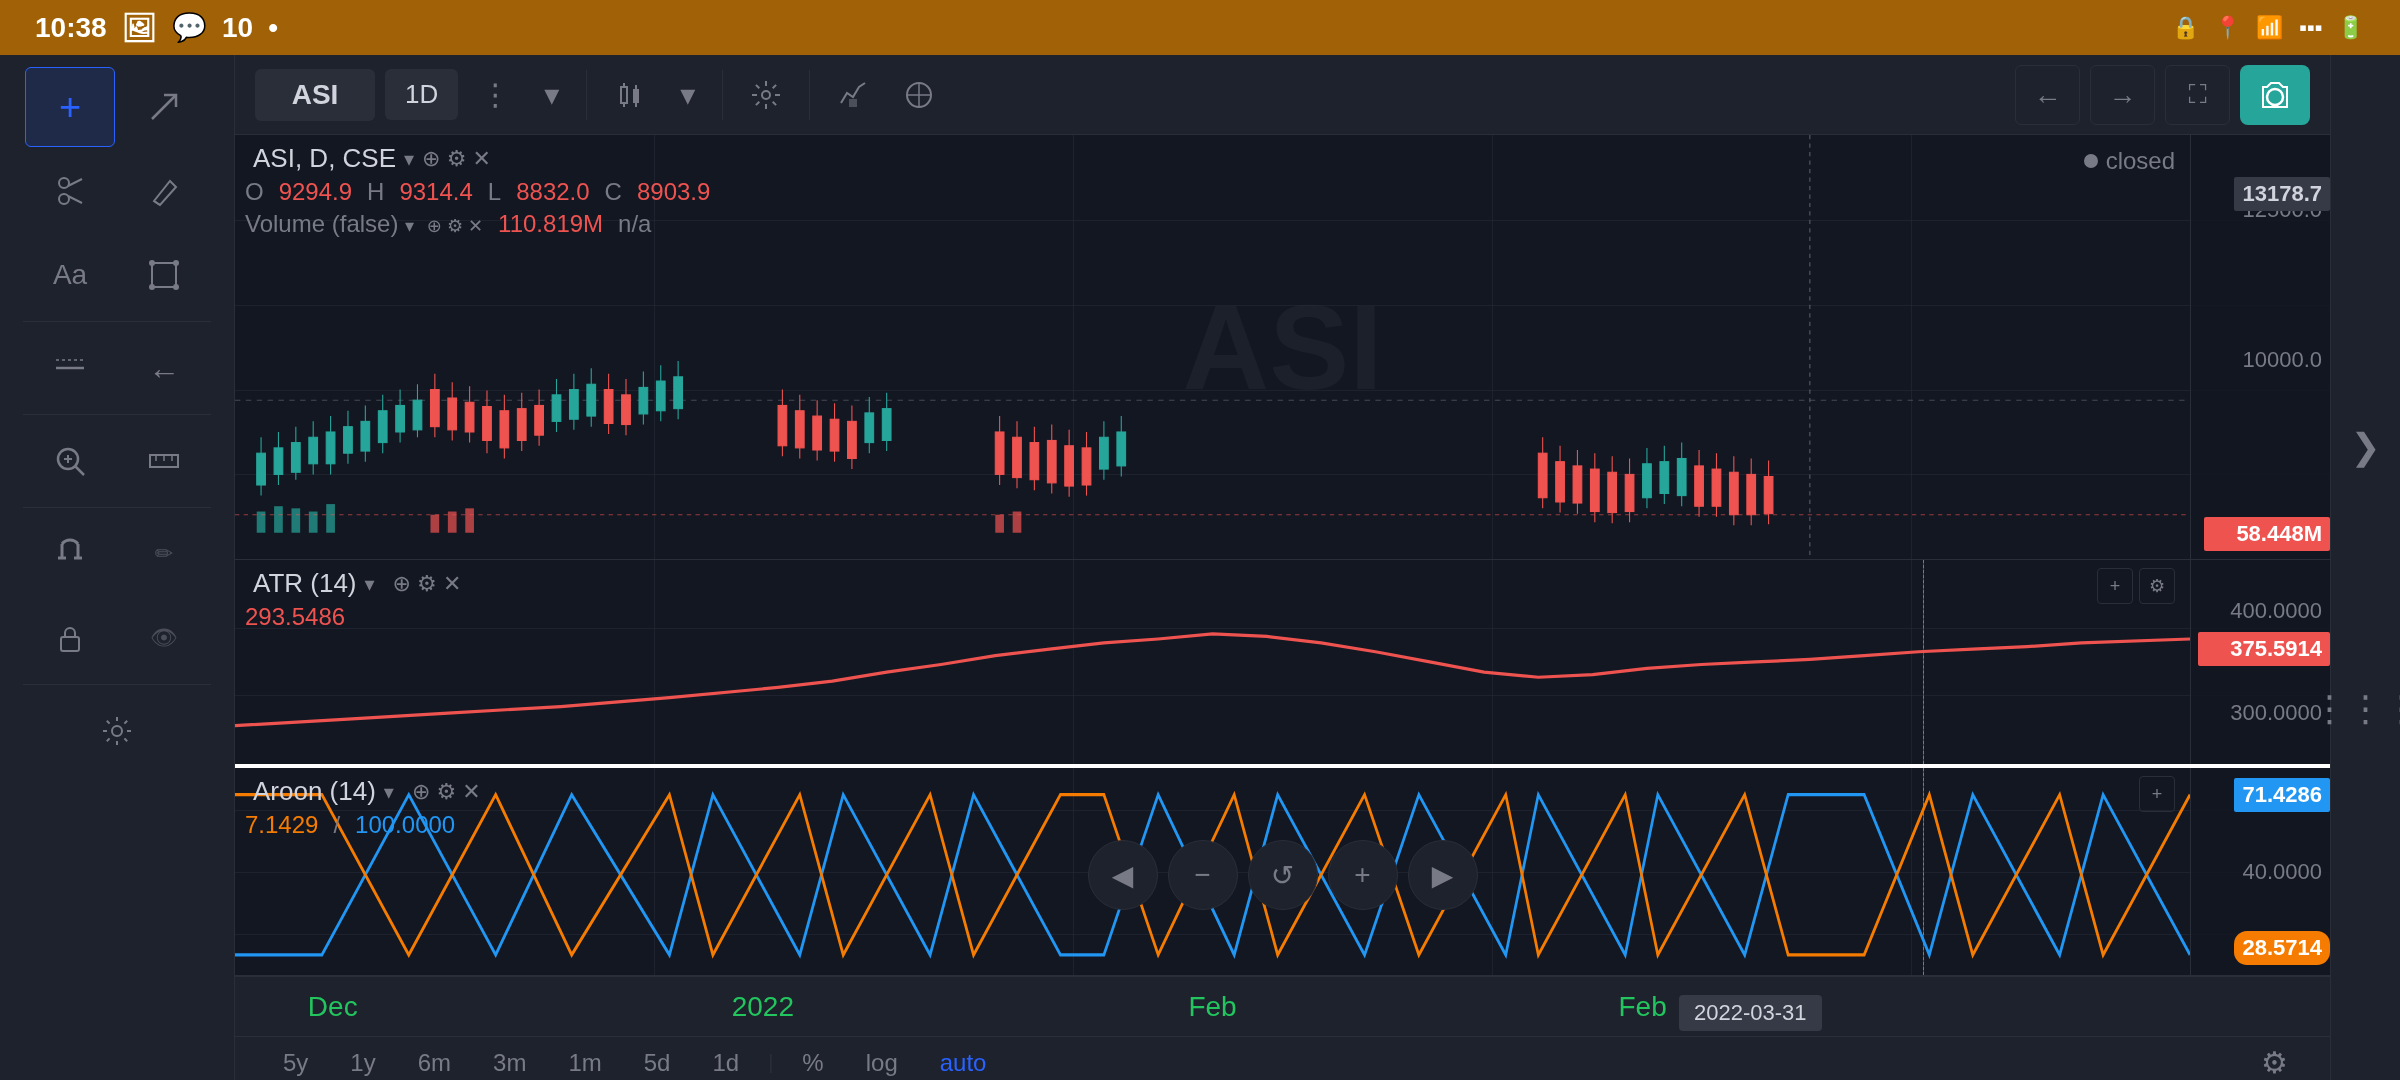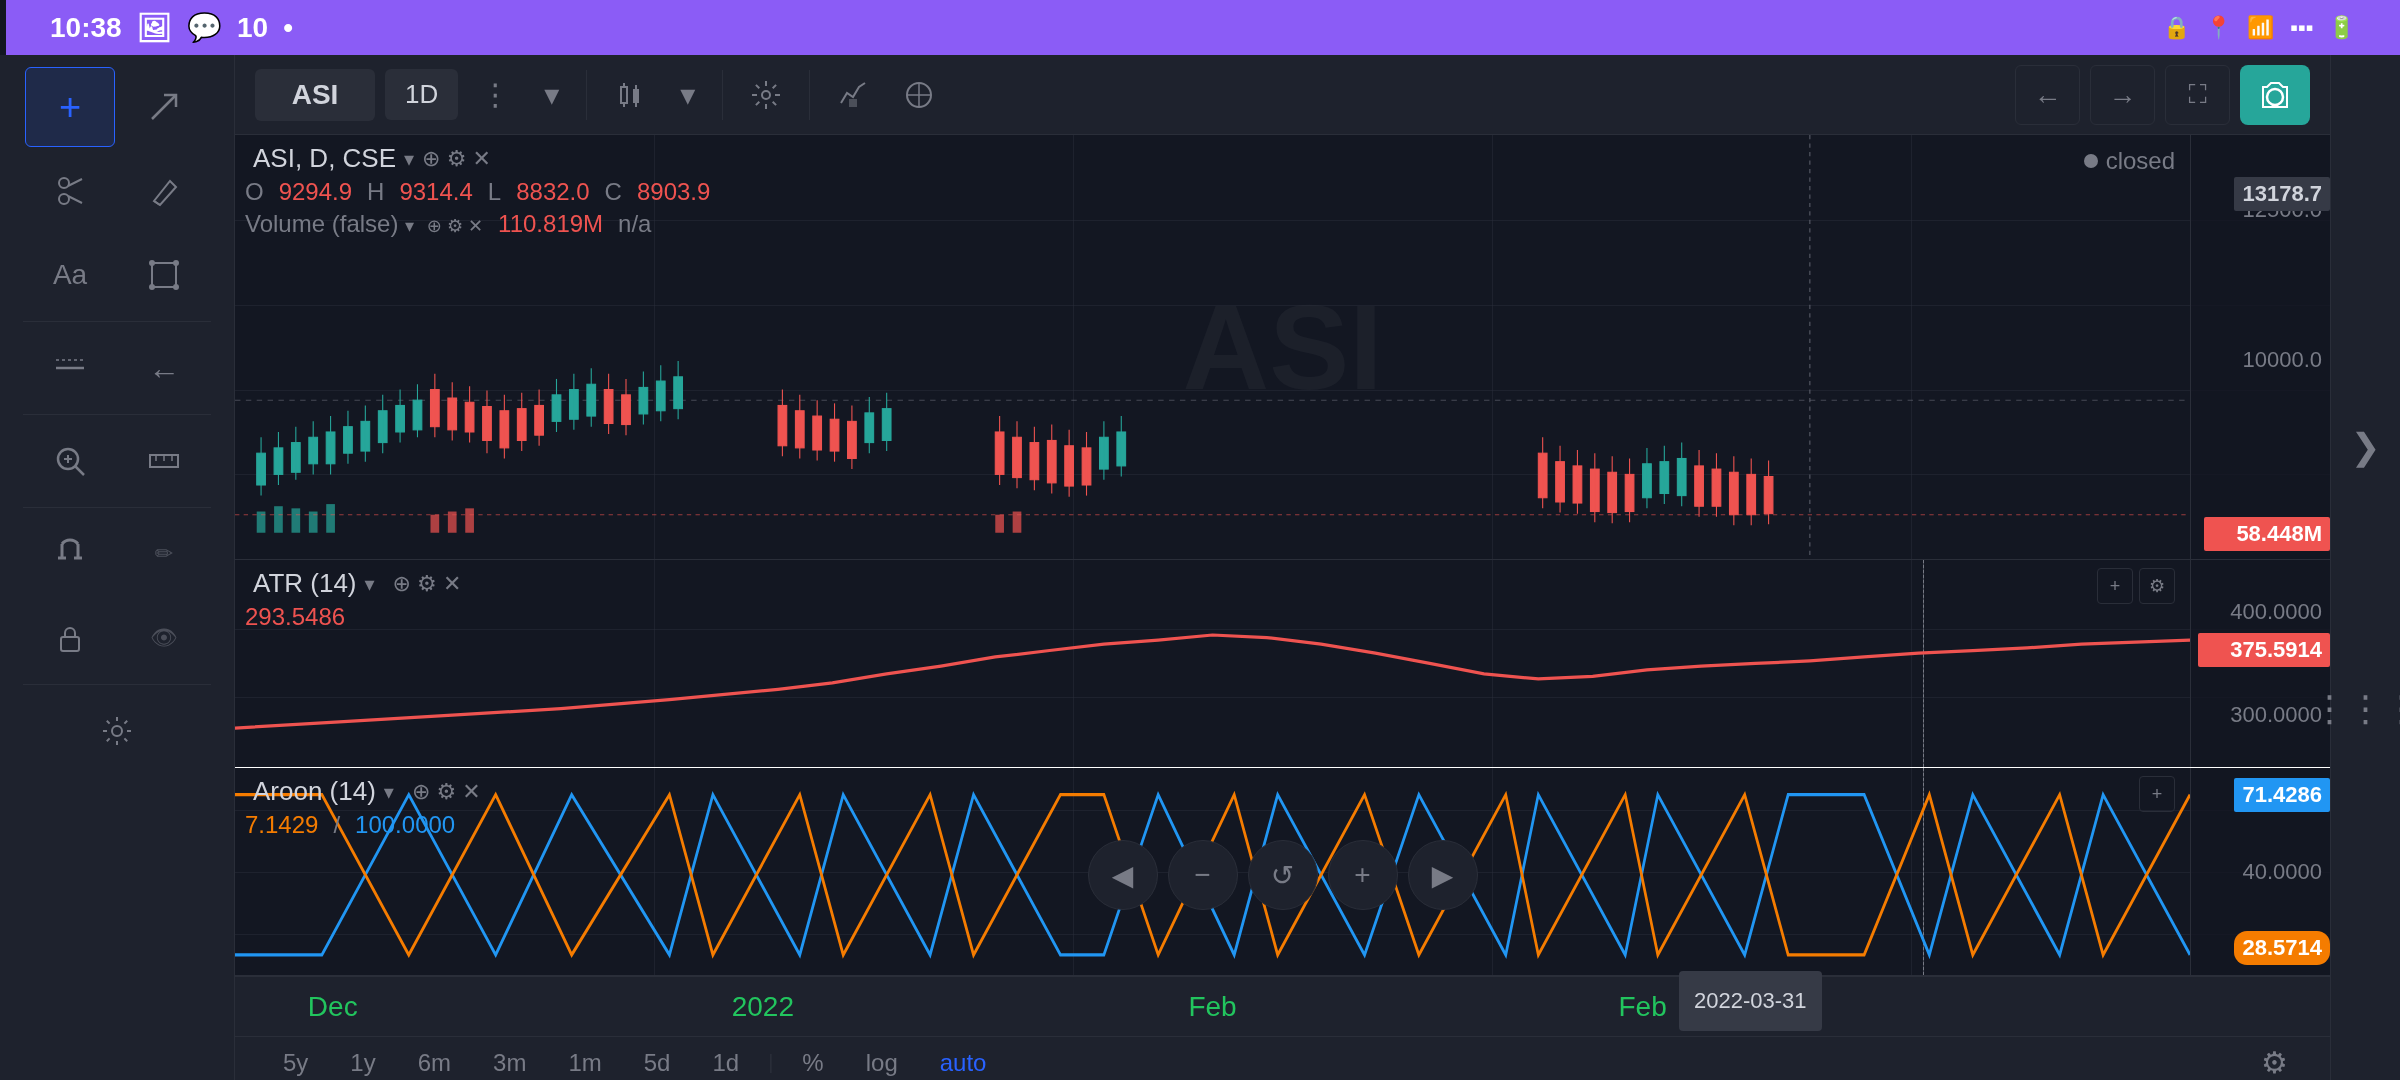--- a/index.html
+++ b/index.html
@@ -8,26 +8,26 @@
       height: 1080px;
       background: #131722;
       font-family: -apple-system, BlinkMacSystemFont, 'Segoe UI', sans-serif;
       overflow: hidden;
       display: flex;
     }
 
     
     .status-bar {
       position: absolute;
-      top: 0; left: 6px; right: 0;
+      top: 0; left: 0; right: 0;
       height: 55px;
-      background: #8b5cf6;
-      display: flex;
-      align-items: center;
-      padding: 0 44px;
+      background: #a16207;
+      display: flex;
+      align-items: center;
+      padding: 0 35px;
       z-index: 100;
       color: white;
       font-size: 28px;
       font-weight: 600;
       justify-content: space-between;
     }
     .status-left { display: flex; align-items: center; gap: 15px; }
     .status-right { display: flex; align-items: center; gap: 15px; font-size: 22px; }
 
     
@@ -200,21 +200,21 @@
 
     
     .price-panel {
       flex: 0 0 45%;
       border-bottom: 1px solid #2a2e39;
       position: relative;
       overflow: hidden;
     }
     .atr-panel {
       flex: 0 0 22%;
-      border-bottom: 1px solid #ffffff;
+      border-bottom: 4px solid #ffffff;
       position: relative;
       overflow: hidden;
     }
     .aroon-panel {
       flex: 0 0 22%;
       border-bottom: 1px solid #2a2e39;
       position: relative;
       overflow: hidden;
     }
     .time-bar {
@@ -355,21 +355,21 @@
       font-size: 28px;
       color: #22c55e;
       transform: translateX(-50%);
     }
 
     
     .crosshair-date {
       position: absolute;
       background: #363a46;
       color: #d1d4dc;
-      padding: 17px 15px;
+      padding: 5px 15px;
       border-radius: 4px;
       font-size: 22px;
       bottom: 5px;
     }
 
     
     .range-btn {
       background: transparent;
       border: none;
       color: #787b86;

